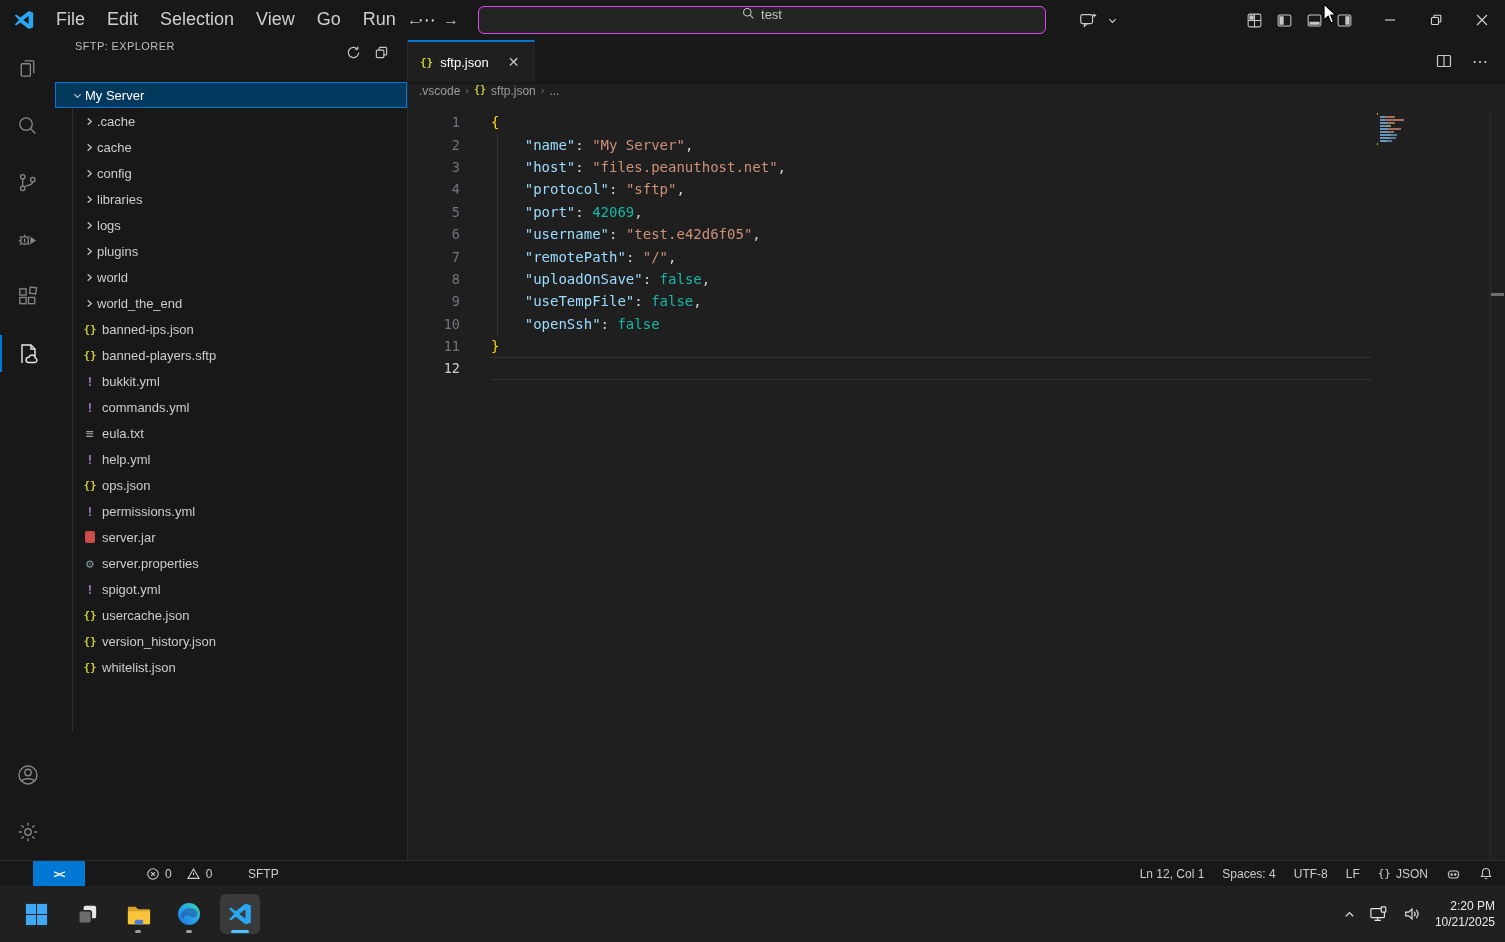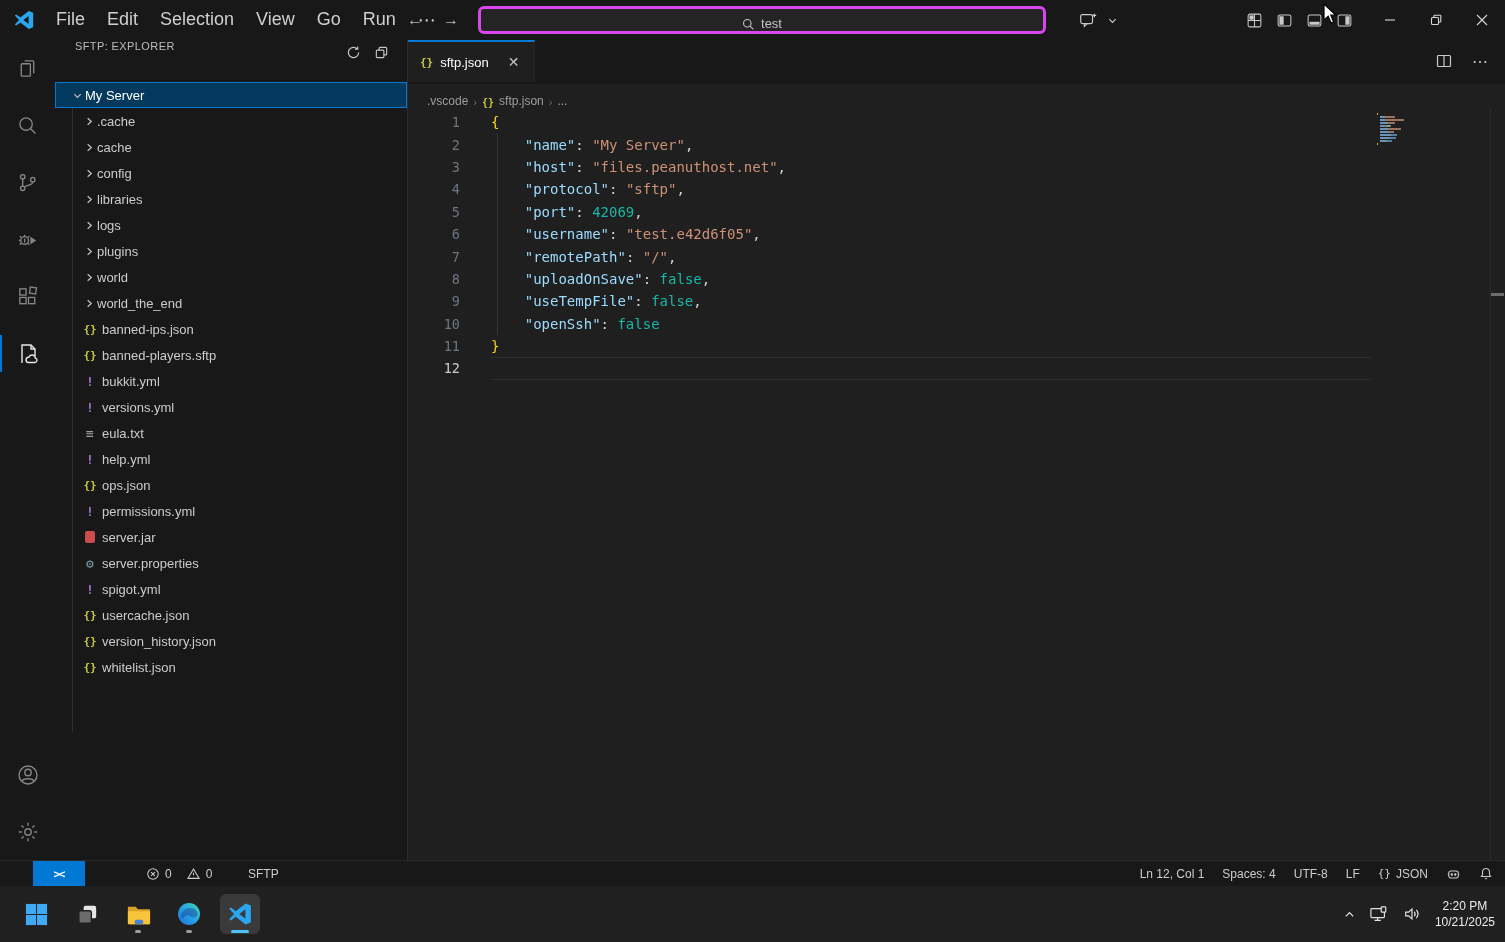--- a/index.html
+++ b/index.html
@@ -6,21 +6,21 @@
   html,body{background:#000}
   body{font-family:"Liberation Sans",sans-serif;-webkit-font-smoothing:antialiased}
   #screen{position:relative;width:1505px;height:942px;background:#1f1f1f;overflow:hidden;color:#ccc}
 
   
   #titlebar{position:absolute;left:0;top:0;width:1505px;height:40px;background:#181818;display:flex;align-items:center}
   #vscode-logo{width:22px;height:22px;margin:0 10px 0 13px;flex:0 0 auto}
   .menu-item{font-size:18px;color:#cfcfcf;padding:4px 11px;border-radius:5px;cursor:default}
   .nav-arrow{position:absolute;top:8px;width:26px;height:24px;display:flex;align-items:center;justify-content:center;color:#bdbdbd;font-size:16px}
   #nav-back{left:402px}#nav-forward{left:438px}
-  #search-box{position:absolute;left:478px;top:6px;width:568px;height:28px;background:#242424;border:3px solid #d946ef;border-radius:6px;display:flex;align-items:flex-end;justify-content:center;gap:6px;color:#c3c3c3;font-size:13px}
+  #search-box{position:absolute;left:478px;top:6px;width:568px;height:28px;background:#242424;border:1px solid #d946ef;border-radius:6px;display:flex;align-items:flex-start;justify-content:center;gap:6px;color:#c3c3c3;font-size:13px}
   #title-right{position:absolute;right:0;top:0;height:40px;display:flex;align-items:center}
   .t-icon{width:30px;height:30px;display:flex;align-items:center;justify-content:center;color:#c9c9c9}
   .win-btn{width:46px;height:40px;display:flex;align-items:center;justify-content:center;color:#d6d6d6}
 
   
   #activitybar{position:absolute;left:0;top:40px;width:55px;height:820px;background:#181818;display:flex;flex-direction:column}
   .act-item{width:55px;height:57px;display:flex;align-items:center;justify-content:center;color:#868686;position:relative}
   .act-item.active{color:#e7e7e7}
   .act-item.active::before{content:"";position:absolute;left:0;top:10px;bottom:10px;width:2px;background:#0078d4}
   #act-bottom{margin-top:auto}
@@ -43,21 +43,21 @@
   .ic-prop{color:#7f9aa6;font-size:13px;font-weight:normal}
   .tree-label{white-space:nowrap}
 
   
   #editor{position:absolute;left:408px;top:40px;width:1097px;height:820px;background:#1f1f1f}
   #tabbar{height:44px;background:#181818;display:flex;position:relative}
   #tab-active{height:42px;background:#1f1f1f;border-top:2px solid #0078d4;border-right:1px solid #252525;display:flex;align-items:center;padding:0 10px 0 12px;gap:7px;font-size:13px;color:#fff}
   #tab-active .tab-json{color:#cbcb41;font-family:"DejaVu Sans Mono",monospace;font-size:11px;font-weight:bold}
   #tab-close{color:#c5c5c5;font-size:14px;margin-left:8px;width:20px;height:20px;display:flex;align-items:center;justify-content:center;border-radius:4px}
   #editor-actions{position:absolute;right:10px;top:0;height:42px;display:flex;align-items:center;gap:6px;color:#c5c5c5}
-  #breadcrumbs{height:24px;display:flex;align-items:flex-end;font-size:12px;color:#9d9d9d;padding-left:19px;gap:5px}
+  #breadcrumbs{height:24px;display:flex;align-items:flex-start;font-size:12px;color:#9d9d9d;padding-left:11px;gap:5px}
   .bc-sep{color:#6e6e6e;font-size:11px}
   .bc-json{color:#cbcb41;font-family:"DejaVu Sans Mono",monospace;font-size:10px;font-weight:bold}
 
   #code-area{position:absolute;left:0;top:68px;right:0;bottom:0}
   #code-lines{padding-top:3px;font-family:"DejaVu Sans Mono",monospace;font-size:14px}
   .cline{height:22.4px;display:flex;align-items:center;position:relative}
   .gutter{width:83px;flex:0 0 auto;text-align:right;padding-right:31px;color:#6e7681;font-size:13.5px}
   .cline.active .gutter{color:#cccccc}
   .ctext{white-space:pre}
   .tok-br{color:#ffd710}.tok-key{color:#9cdcfe}.tok-str{color:#ce9178}.tok-num{color:#14b8a6}.tok-bool{color:#14b8a6}.tok-pun{color:#d4d4d4}
@@ -79,21 +79,21 @@
   .st-braces{font-family:"DejaVu Sans Mono",monospace;font-size:11px}
 
   
   #taskbar{position:absolute;left:0;top:886px;width:1505px;height:56px;background:#202020}
   #task-icons{position:absolute;left:16px;top:0;height:56px;display:flex;align-items:center;gap:11px}
   .task-btn{width:40px;height:40px;border-radius:6px;display:flex;align-items:center;justify-content:center;position:relative}
   .task-btn.active-app{background:#3a3a3a}
   .run-dot{position:absolute;bottom:1px;left:50%;transform:translateX(-50%);width:6px;height:3px;border-radius:2px;background:#9d9d9d}
   .active-underline{position:absolute;bottom:1px;left:50%;transform:translateX(-50%);width:18px;height:3px;border-radius:2px;background:#4cc2ff}
   #tray{position:absolute;right:10px;top:0;height:56px;display:flex;align-items:center;gap:13px;color:#e4e4e4}
-  #clock{text-align:center;font-size:12px;line-height:16px;color:#ececec}
+  #clock{text-align:right;font-size:12px;line-height:16px;color:#ececec}
 
   #mouse-cursor{position:absolute;left:1322px;top:3px;pointer-events:none}
   svg{display:block}
 </style>
 </head>
 <body>
 <div id="screen">
 
   <div id="titlebar">
     <span id="vscode-logo">
@@ -356,21 +356,21 @@
         <div class="tree-row lvl1">
           <span class="file-ic ic-json">{}</span>
           <span class="tree-label">banned-players.sftp</span>
         </div>
         <div class="tree-row lvl1">
           <span class="file-ic ic-yaml">!</span>
           <span class="tree-label">bukkit.yml</span>
         </div>
         <div class="tree-row lvl1">
           <span class="file-ic ic-yaml">!</span>
-          <span class="tree-label">versions.yml</span>
+          <span class="tree-label">commands.yml</span>
         </div>
         <div class="tree-row lvl1">
           <span class="file-ic ic-text">≡</span>
           <span class="tree-label">eula.txt</span>
         </div>
         <div class="tree-row lvl1">
           <span class="file-ic ic-yaml">!</span>
           <span class="tree-label">help.yml</span>
         </div>
         <div class="tree-row lvl1">

